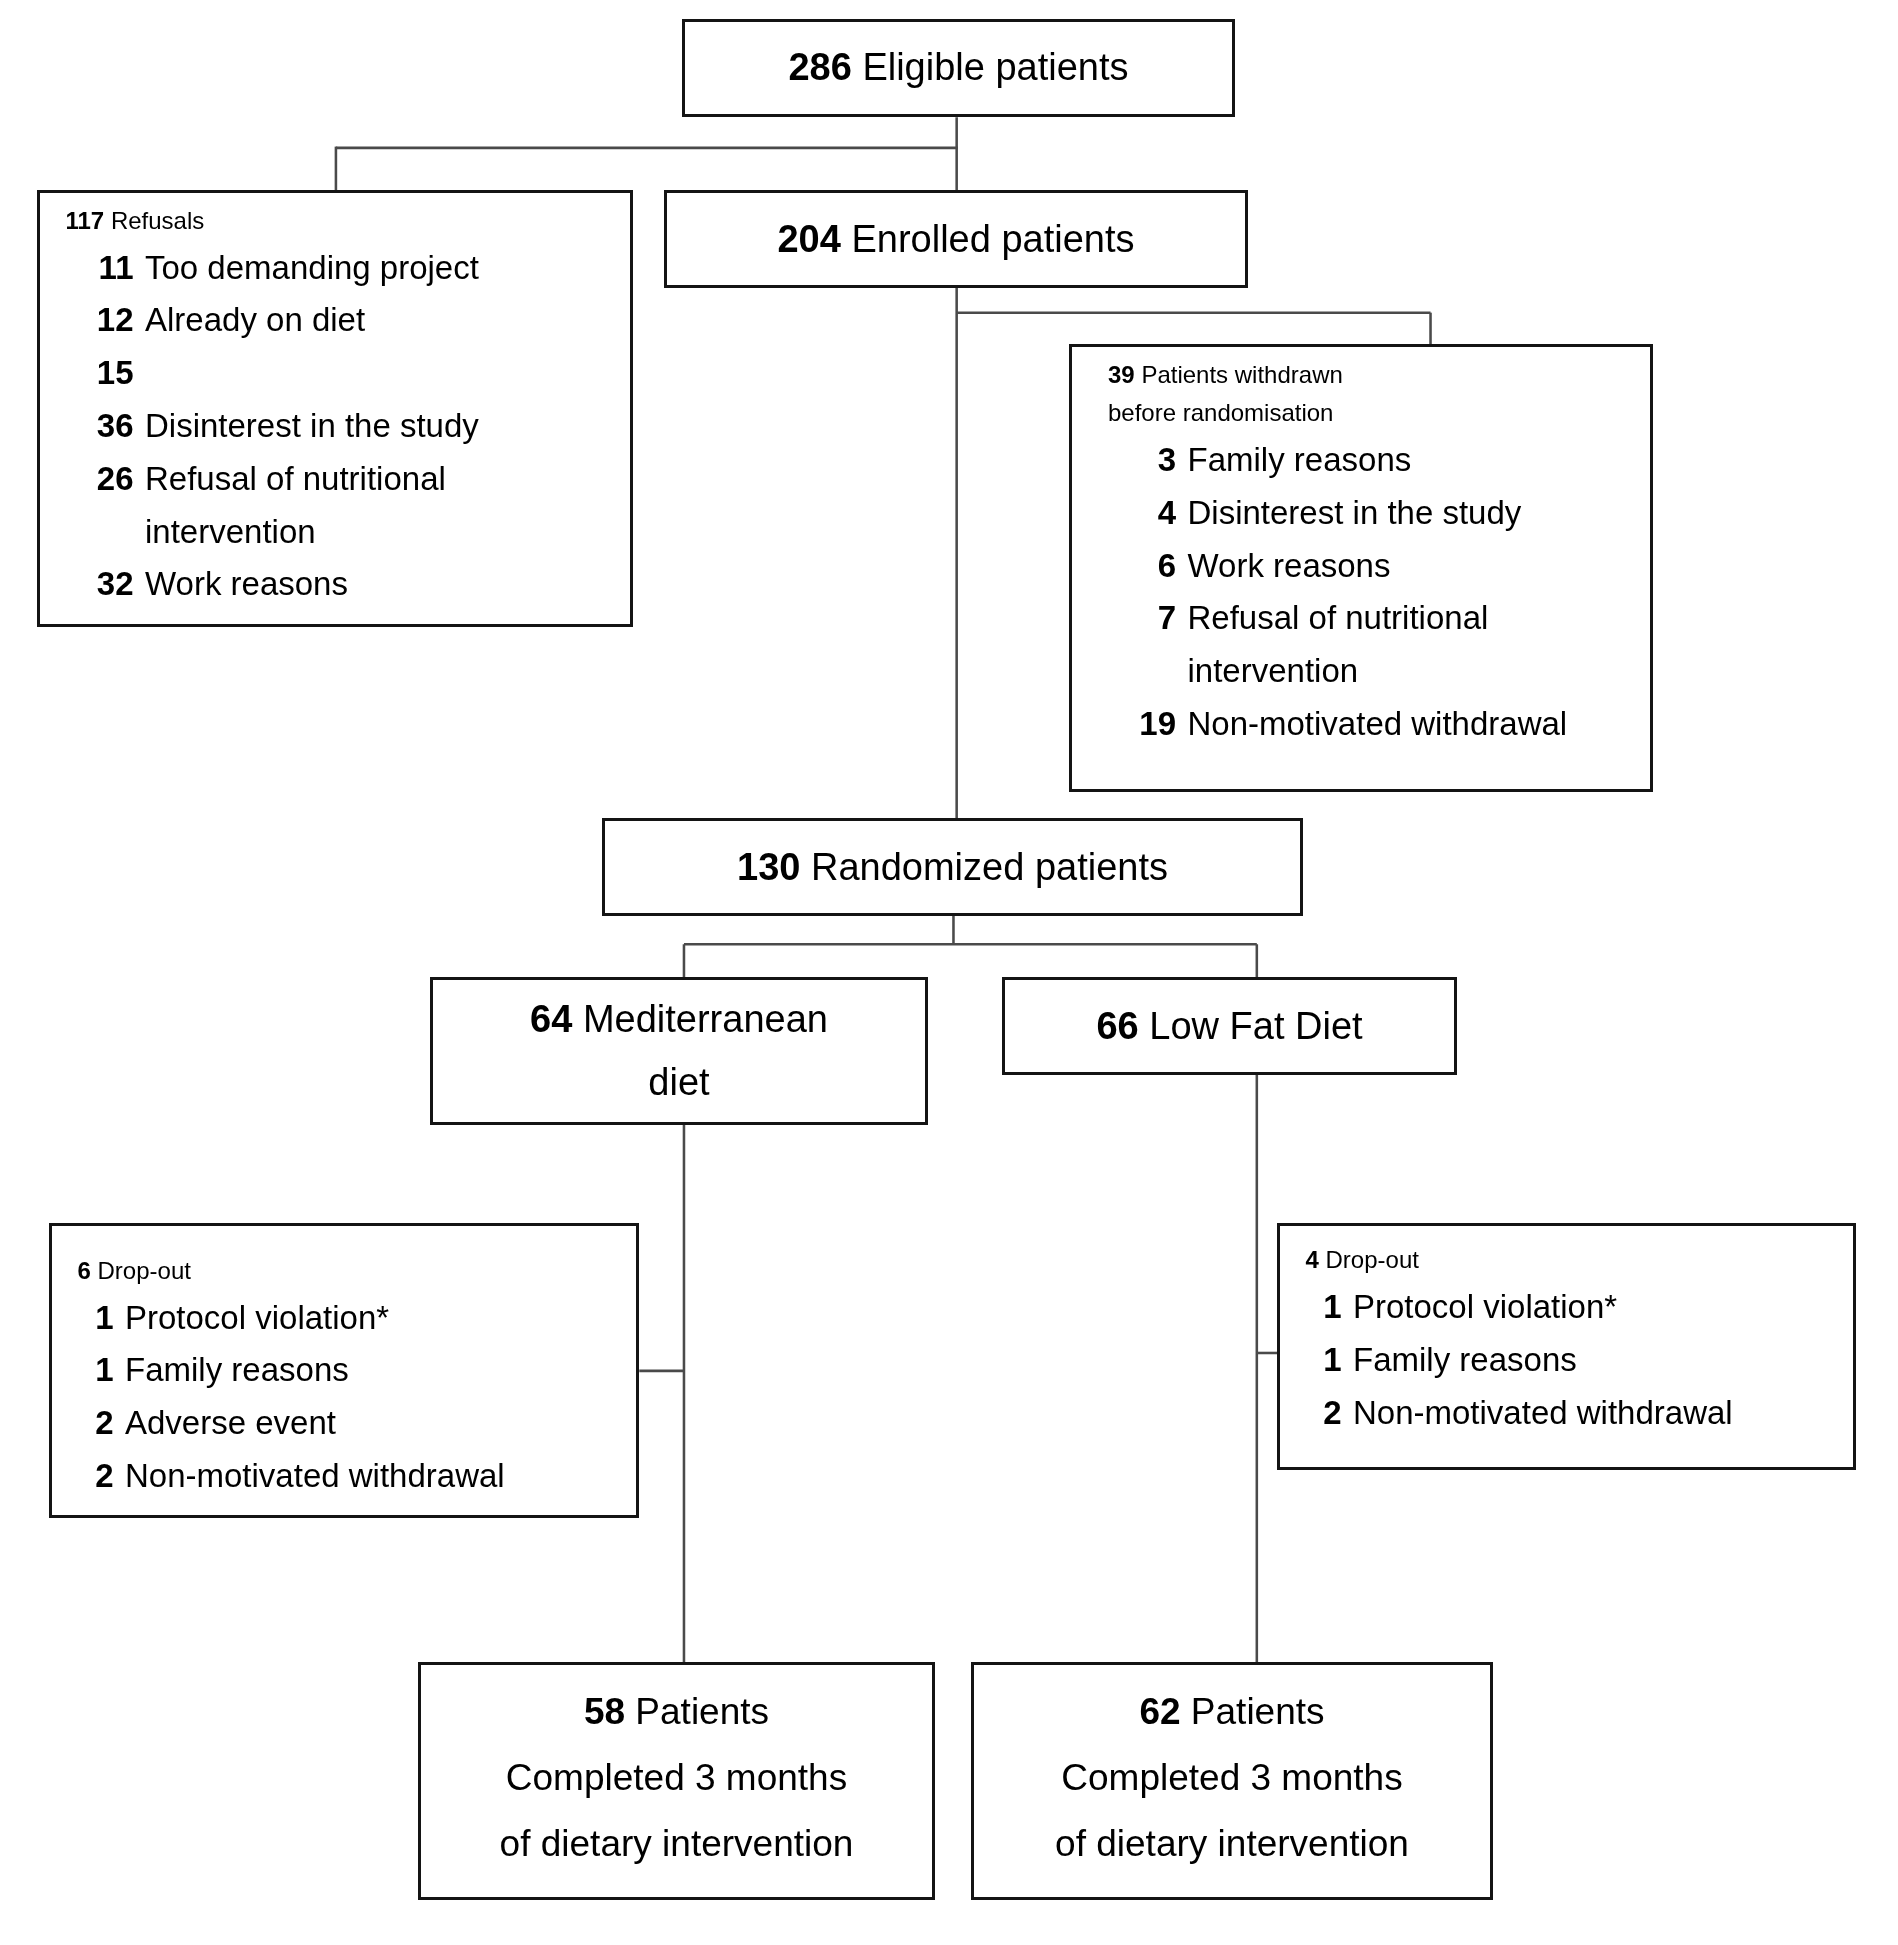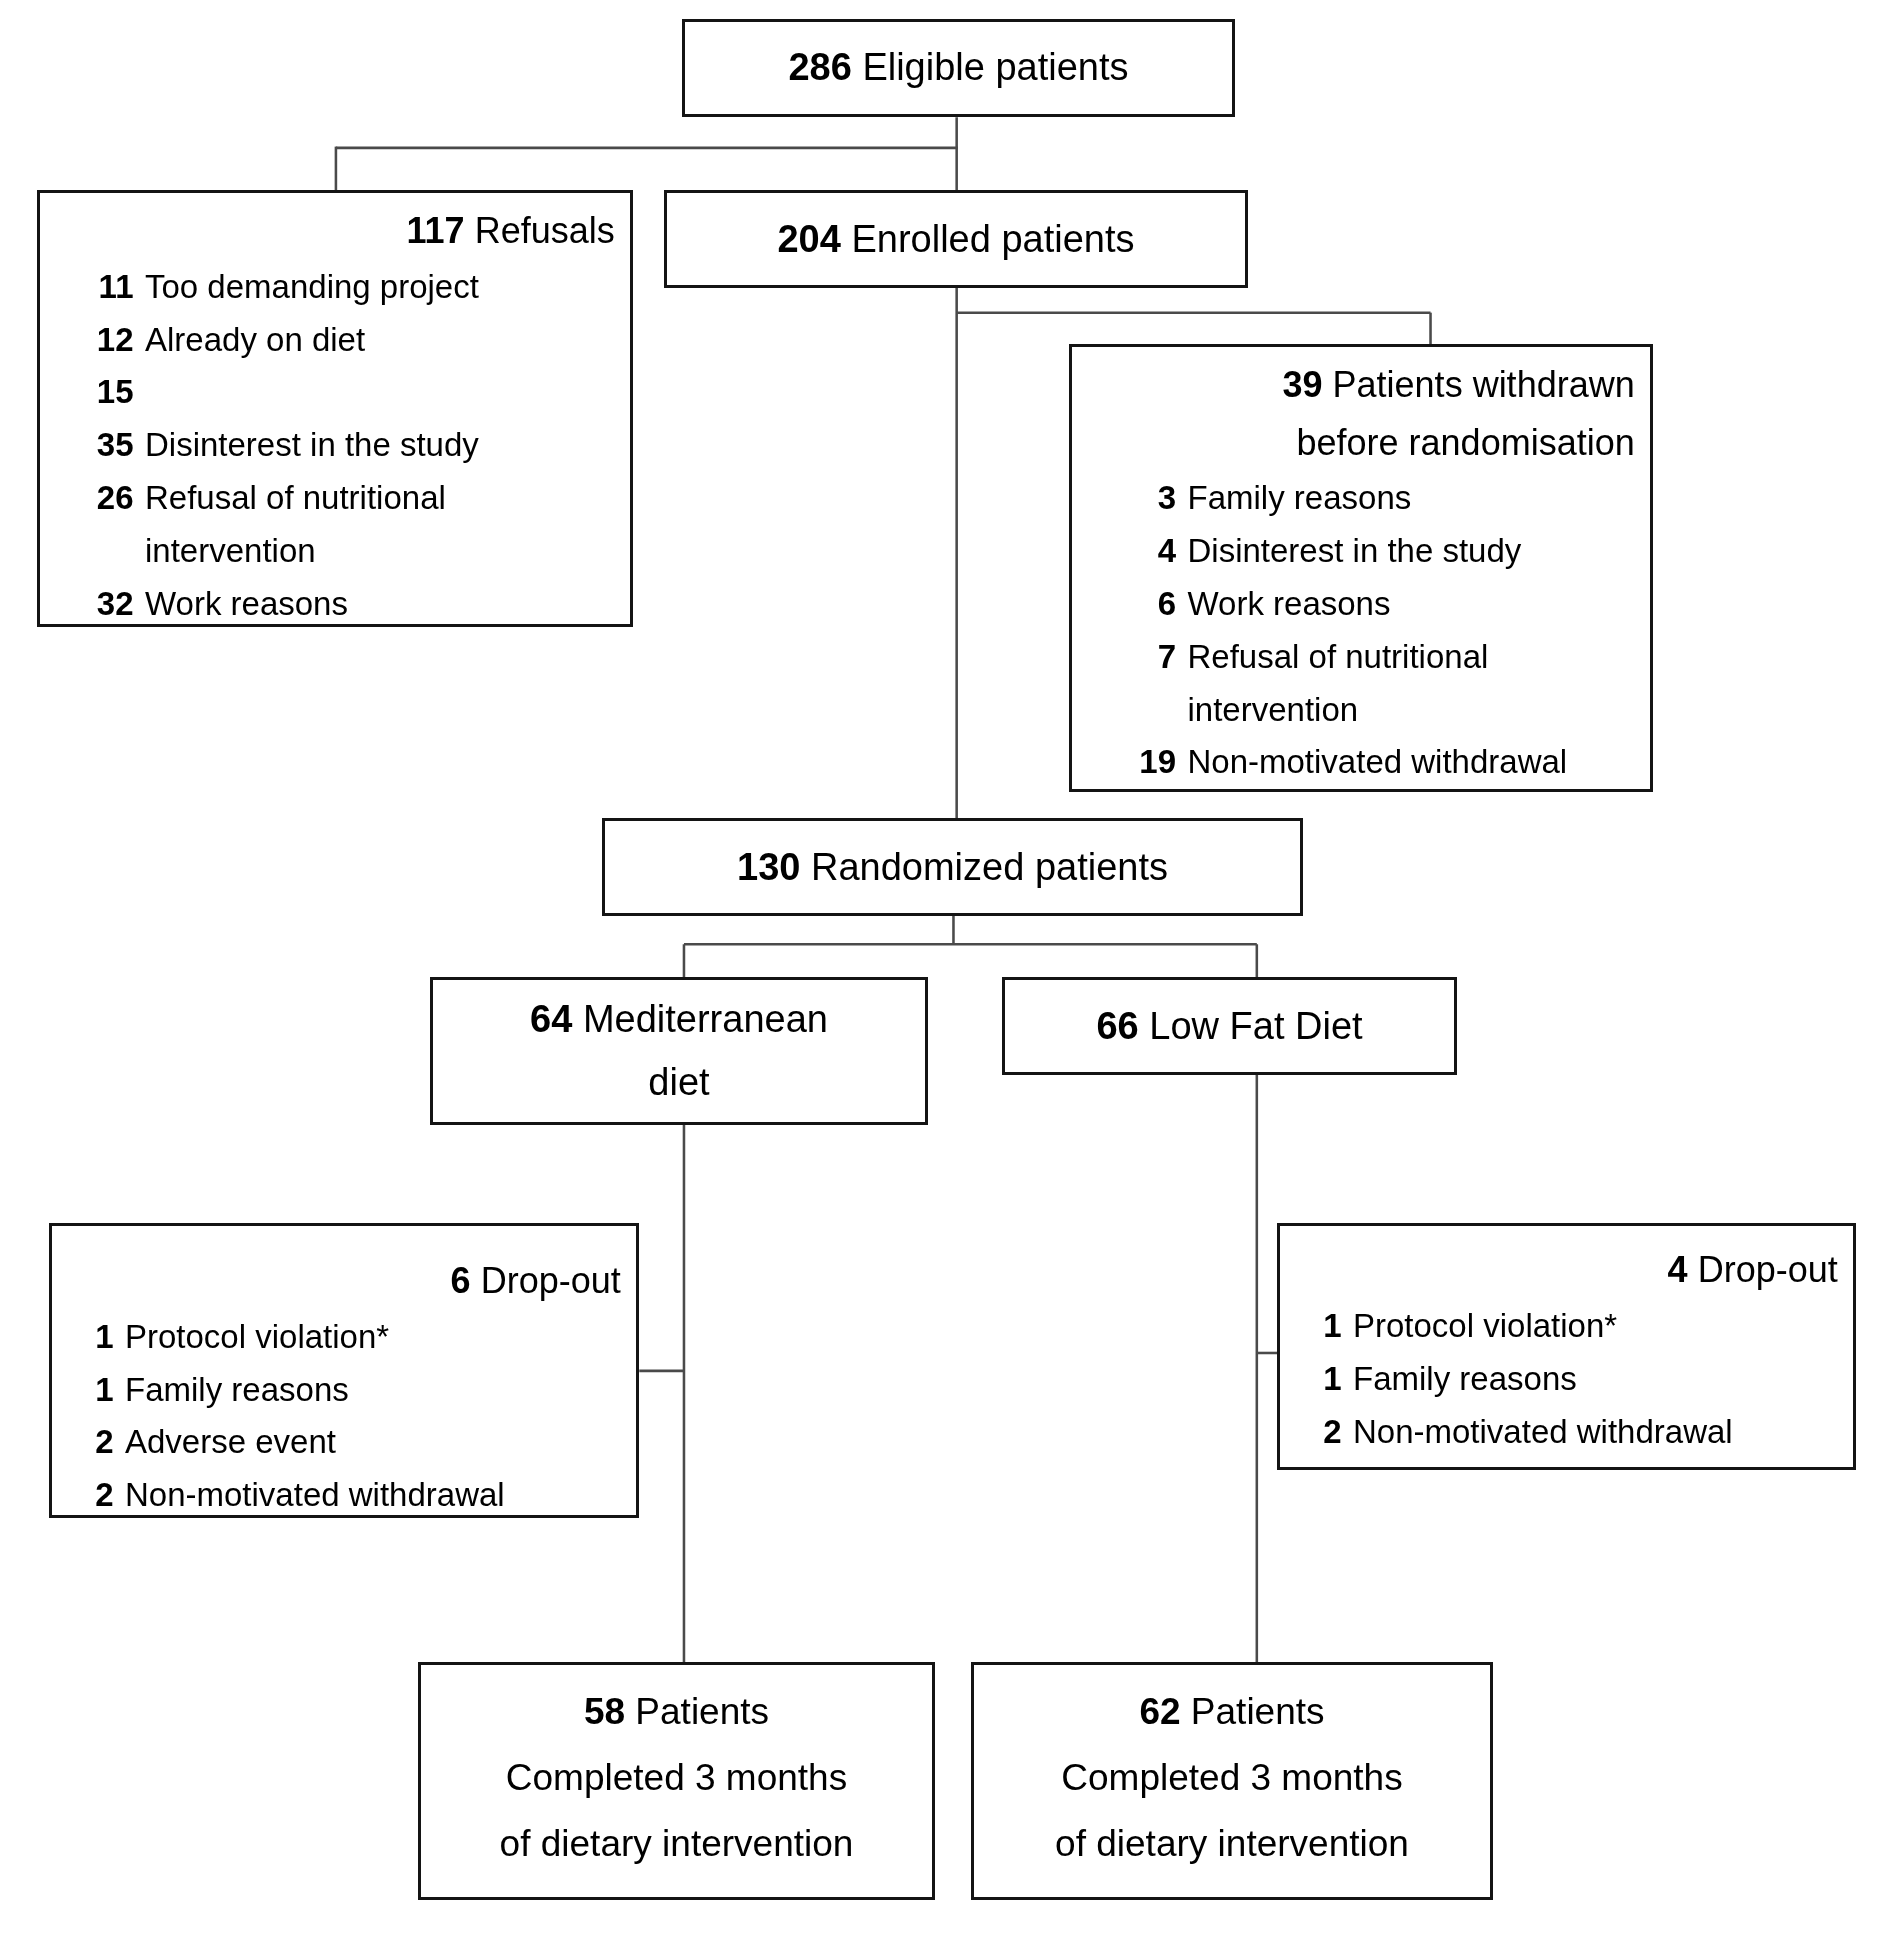--- a/index.html
+++ b/index.html
@@ -32,21 +32,21 @@
     font-size:38px;line-height:1.6;
   }
   .headline .head{margin:0;}
   .num{font-weight:700;}
   
   .listbox{
     font-size:33px;line-height:1.6;
     padding:9px 15.3px 6.4px 25.5px;
   }
   .listbox .title{
-    font-size:36px;text-align:right;margin:0 0 1.3px 0;
+    font-size:24px;text-align:left;margin:0 0 1.3px 0;
   }
   .item{display:flex;align-items:baseline;}
   .item .n{flex:0 0 auto;text-align:right;font-weight:700;margin-right:11.5px;}
   .w2 .item .n{min-width:68px;}
   .w1 .item .n{min-width:36px;}
   .item .t{flex:1 1 auto;}
   
   #box-eligible   {left:682px;top:18.5px;  width:553px; height:98px;}
   #box-refusals   {left:37px;  top:190px; width:596px; height:437px;}
   #box-enrolled   {left:664px;top:190px; width:584px; height:98px;}
@@ -93,21 +93,21 @@
         <span class="t">Too demanding project</span>
       </div>
     <div class="item">
         <span class="n">12</span>
         <span class="t">Already on diet</span>
       </div>
     <div class="item">
         <span class="n">15</span>
       </div>
     <div class="item">
-        <span class="n">35</span>
+        <span class="n">36</span>
         <span class="t">Disinterest in the study</span>
       </div>
     <div class="item">
         <span class="n">26</span>
         <span class="t">Refusal of nutritional intervention</span>
       </div>
     <div class="item">
         <span class="n">32</span>
         <span class="t">Work reasons</span>
       </div>

